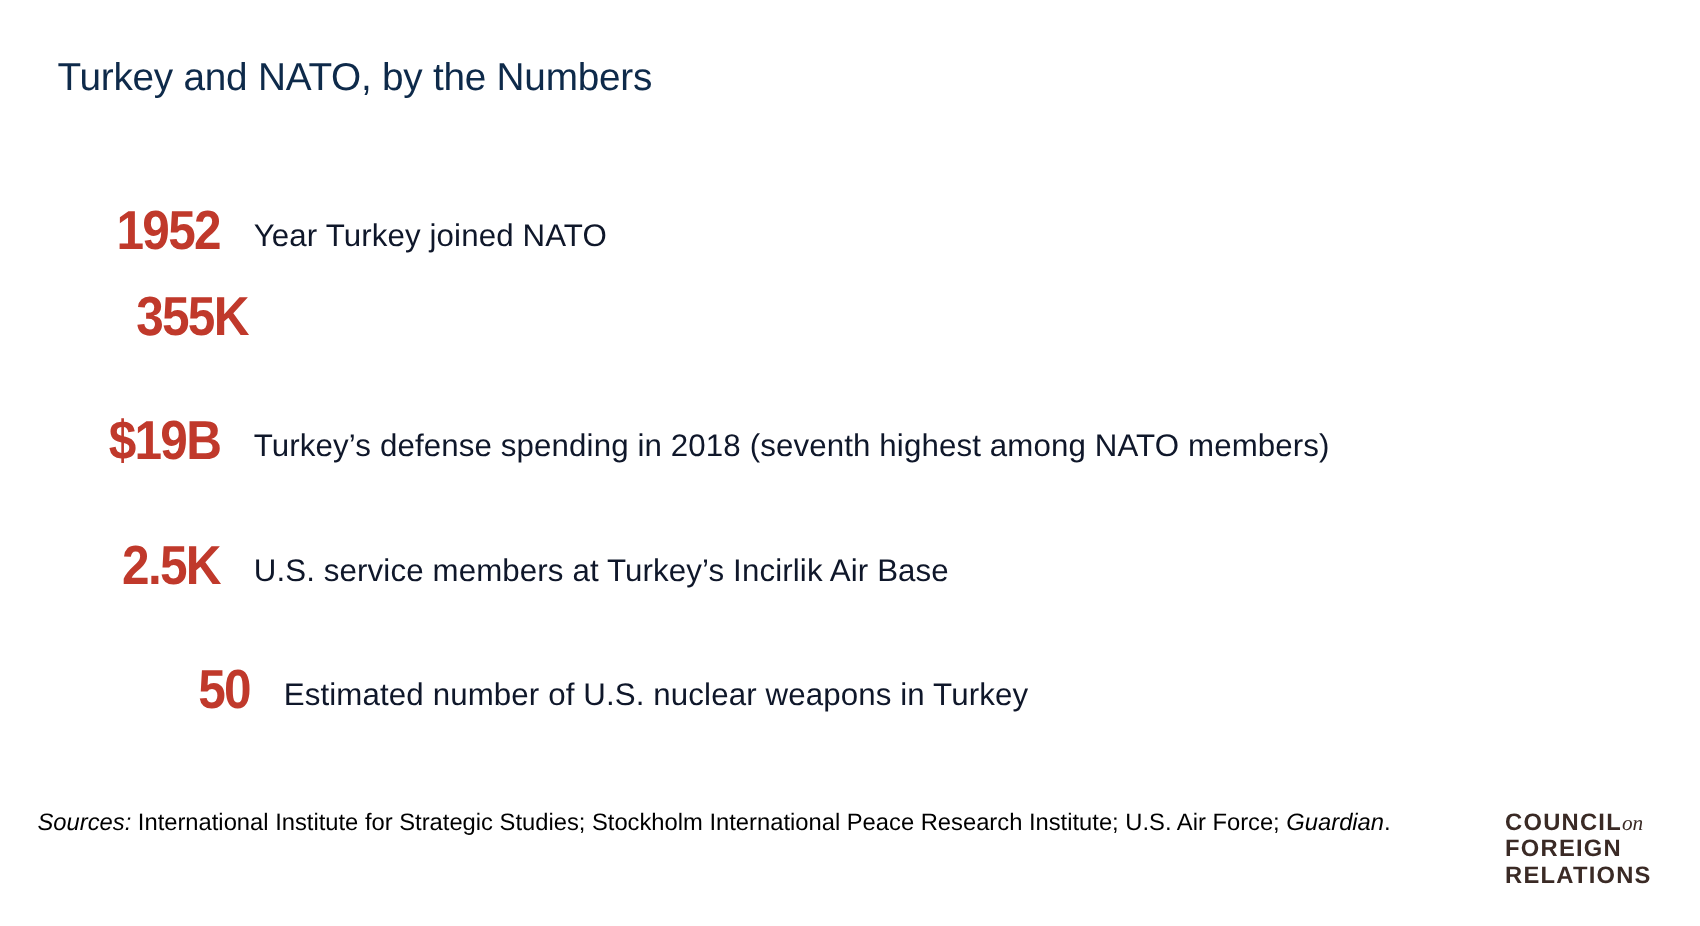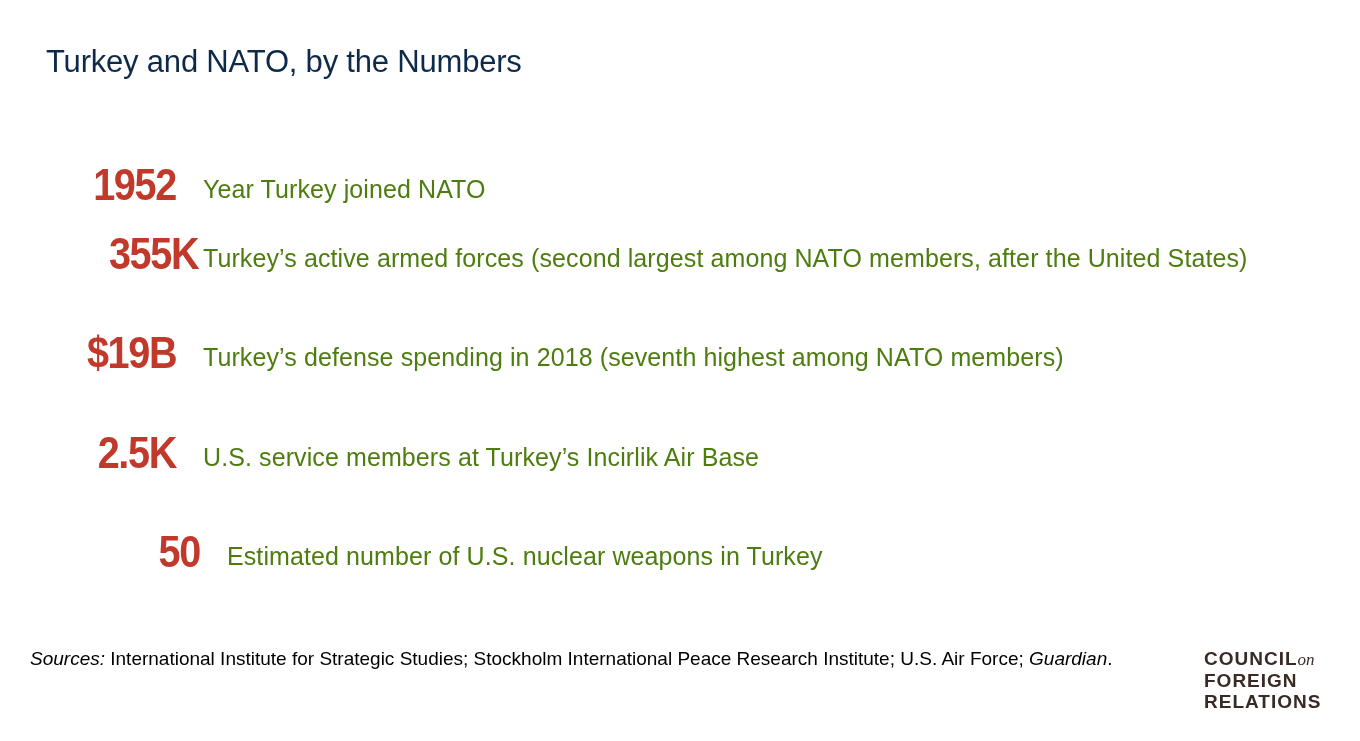--- a/index.html
+++ b/index.html
@@ -49,21 +49,21 @@
       line-height: 60px;
       font-family: "Liberation Sans", sans-serif;
       transform: scaleX(0.9);
       transform-origin: right center;
     }
     .stat-desc {
       position: absolute;
       left: 203px;
       top: 0;
       font-size: 25px;
-      color: #4d7c0f;
+      color: #0f172a;
       white-space: nowrap;
       line-height: 68px;
       letter-spacing: 0.1px;
     }
     .sources {
       position: absolute;
       left: 30px;
       top: 648px;
       font-family: Liberation Sans, sans-serif;
       font-size: 19px;
@@ -96,21 +96,20 @@
 
 <h1 class="title">Turkey and NATO, by the Numbers</h1>
 
 <div class="stats">
   <div class="stat-row" style="top:0px;margin-top:30px;">
     <span class="stat-value">1952</span>
     <span class="stat-desc">Year Turkey joined NATO</span>
   </div>
   <div class="stat-row" style="top:99px;padding-left:22px;">
     <span class="stat-value">355K</span>
-    <span class="stat-desc">Turkey’s active armed forces (second largest among NATO members, after the United States)</span>
   </div>
   <div class="stat-row" style="top:198px;text-align:center;">
     <span class="stat-value">$19B</span>
     <span class="stat-desc">Turkey’s defense spending in 2018 (seventh highest among NATO members)</span>
   </div>
   <div class="stat-row" style="top:298px;">
     <span class="stat-value">2.5K</span>
     <span class="stat-desc">U.S. service members at Turkey’s Incirlik Air Base</span>
   </div>
   <div class="stat-row" style="top:397px;margin-left:24px;">

